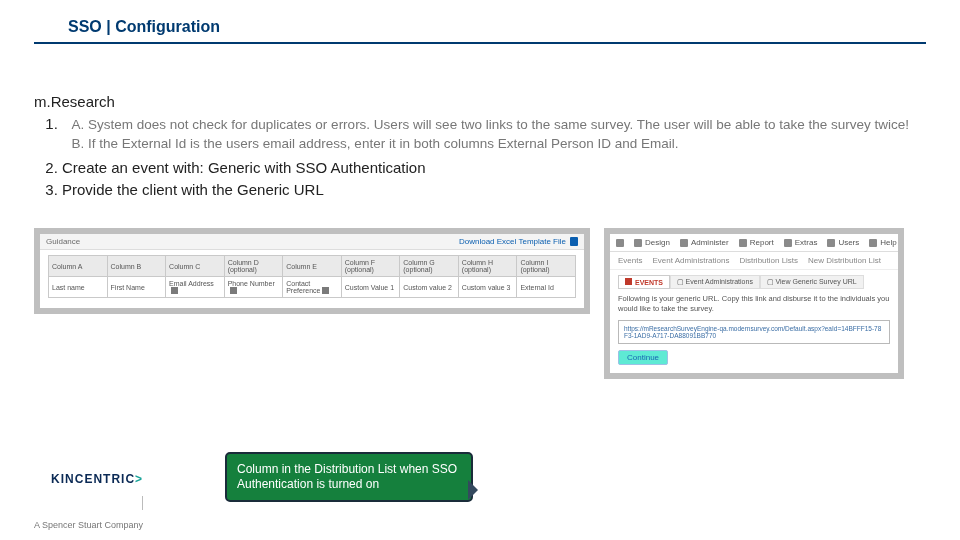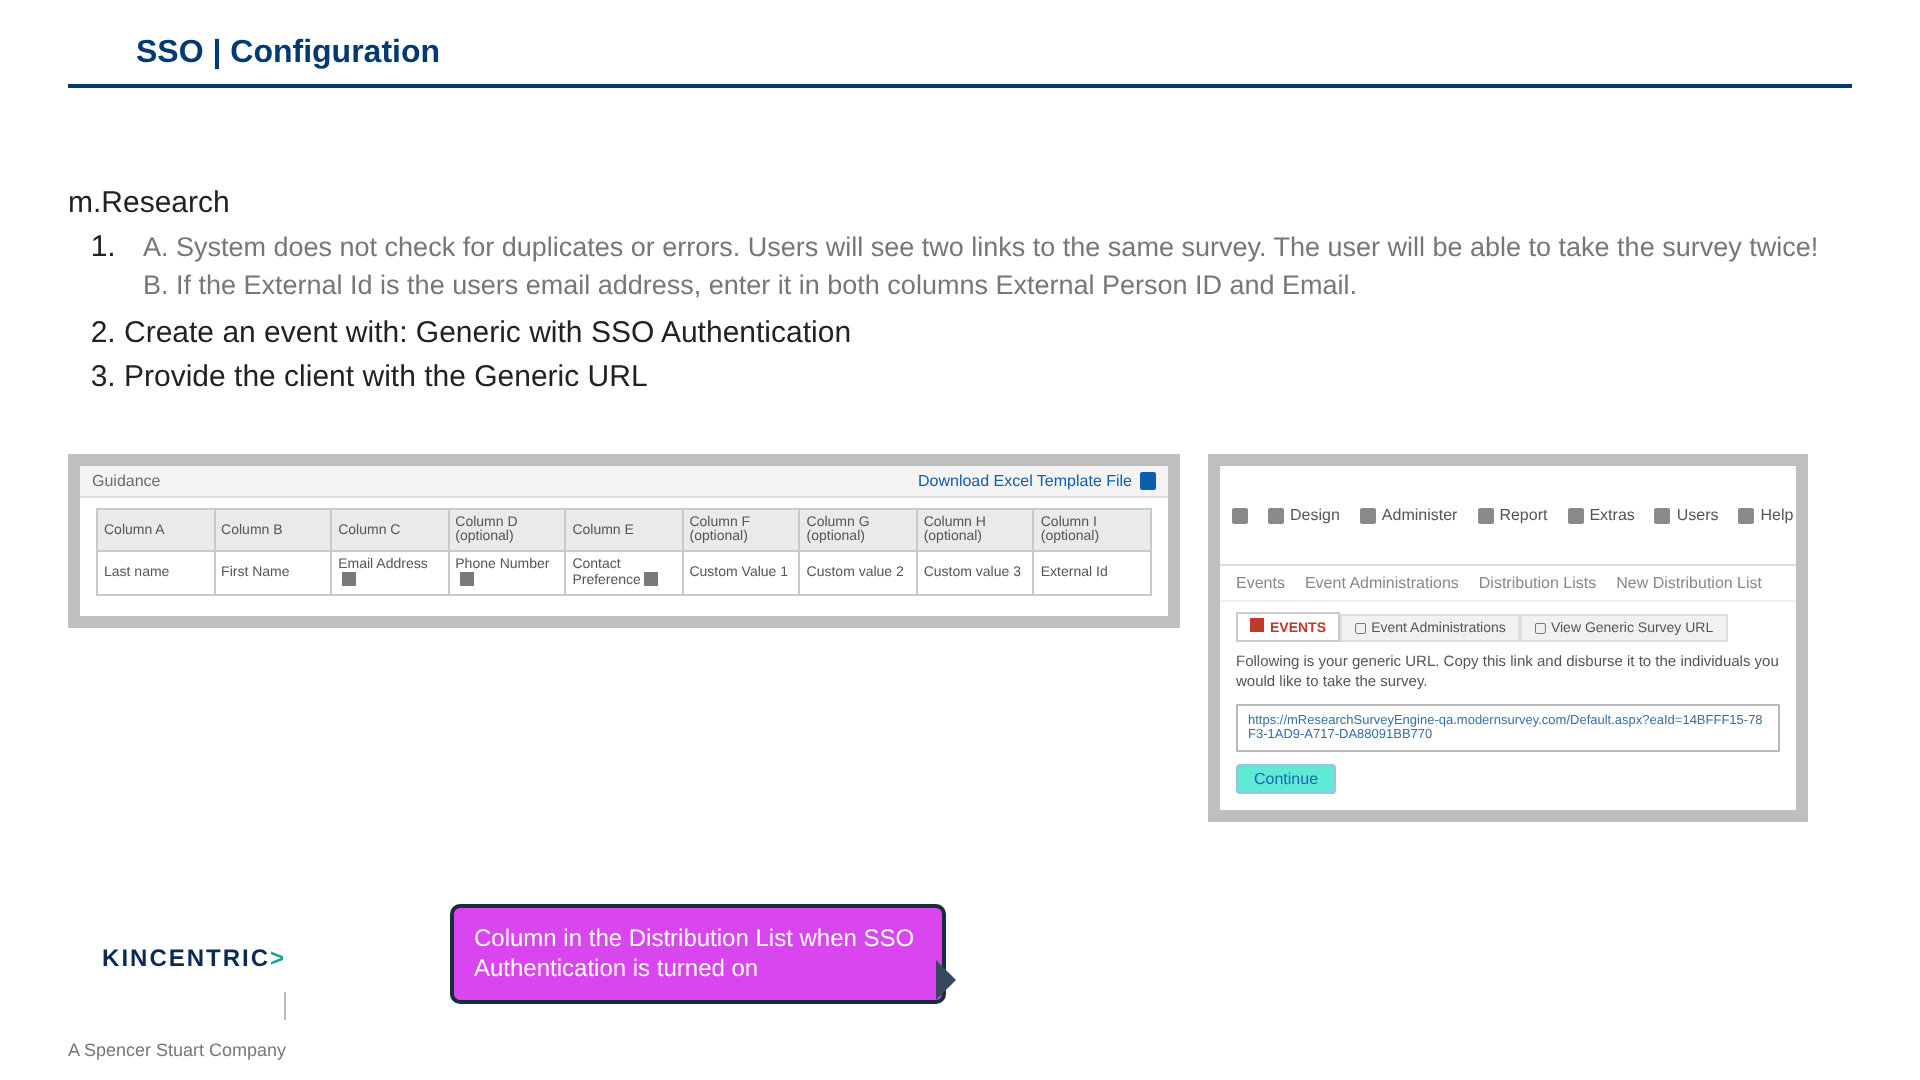--- a/index.html
+++ b/index.html
@@ -34,39 +34,39 @@
   .shot-topbar .right { display:flex; align-items:center; gap:4px; color:#0b5fb0; }
   .shot-topbar .right .file-icon{display:inline-block;width:8px;height:9px;background:#0b5fb0;border-radius:1px;}
   .shot-body { padding: 5px 8px 10px 8px; }
   .shot-desc { font-size: 8px; margin-bottom: 6px; }
   table.cols { width:100%; border-collapse: collapse; font-size:7px; table-layout:fixed;}
   table.cols th, table.cols td { border:1px solid #c9c9c9; padding:3px 3px; text-align:left; }
   table.cols th { background:#eaeaea; font-weight:400; color:#555;}
   table.cols td { color:#555; }
   .icon-sq { display:inline-block; width:7px; height:7px; background:#7a7a7a; margin-left:2px; vertical-align:-1px;}
 
-  .shot-b .nav { display:flex; gap:10px; padding:20px 6px; border-bottom:1px solid #ddd; align-items:center;text-align:right; }
+  .shot-b .nav { display:flex; gap:10px; padding:4px 6px; border-bottom:1px solid #ddd; align-items:center;text-align:right; }
   .shot-b .nav span { color:#555; display:flex; align-items:center; gap:3px;}
   .nav-icon{display:inline-block;width:8px;height:8px;background:#8a8a8a;border-radius:1px;}
   .shot-b .row2 { display:flex; gap:10px; padding:4px 8px; border-bottom:1px solid #eee; color:#888; }
   .shot-b .crumb { padding:5px 8px; }
   .chev { display:inline-flex; gap:0; align-items:center; }
   .chev .c { background:#f1f1f1; border:1px solid #ddd; padding:2px 6px; font-size:7px; position:relative; }
   .chev .c.first { background:#fff; color:#c0392b; font-weight:700; border-color:#ccc;}
   .redflag { display:inline-block; width:7px; height:7px; background:#c0392b; margin-right:3px; }
   .shot-b .para { padding: 0 8px 6px 8px; font-size:7.5px; line-height:1.3; color:#555;}
   .urlbox { margin:0 8px; border:1px solid #b9b9b9; padding:4px 5px; font-size:6.5px; color:#3b6ea5; word-break: break-all; background:#fff;}
   .cont { margin:6px 8px 8px 8px; }
   .btn { display:inline-block; font-size:8px; color:#1a66b3; border:1px solid #9cc1e6; background:#5eead4; padding:2px 8px; border-radius:2px;}
 
   .callout {
     position:absolute;
     left:225px; top:452px;
     width:248px;
-    background:#d946ef;
+    background:#15803d;
     color:#fff;
     font-size:12px;
     line-height:1.25;
     padding:8px 10px;
     border-radius:5px;
     border:2px solid #1a2c3a;
   }
   .callout::after{
     content:""; position:absolute; right:-17px; top:26px;
     border:10px solid transparent; border-left-color:#34495e;

